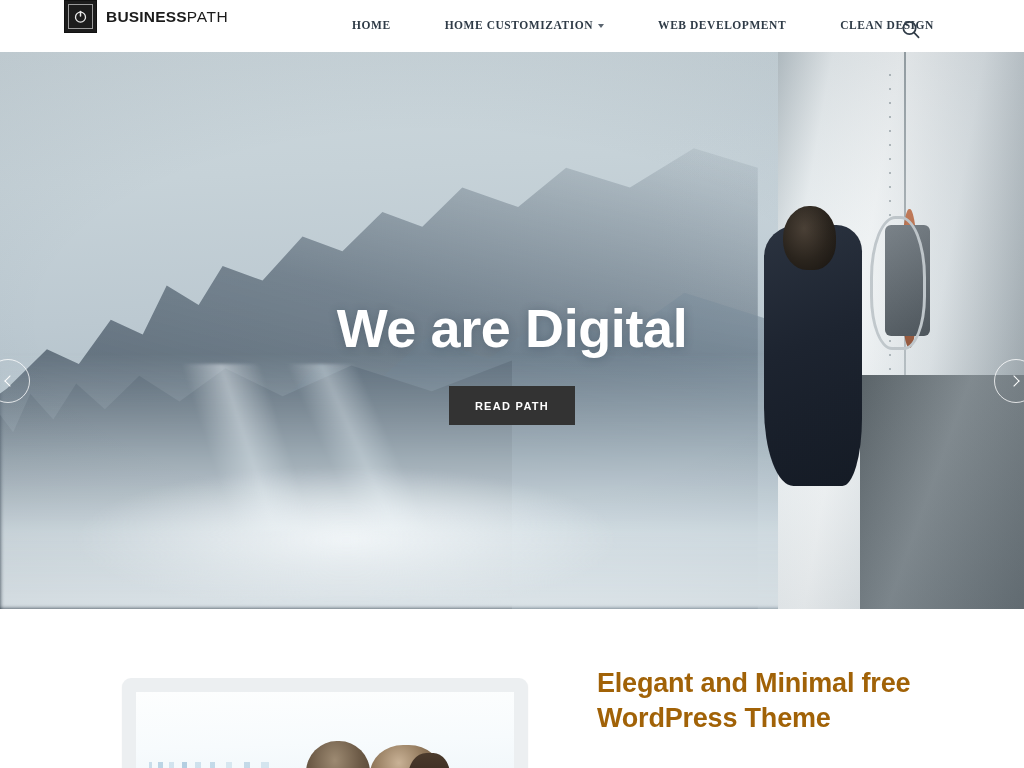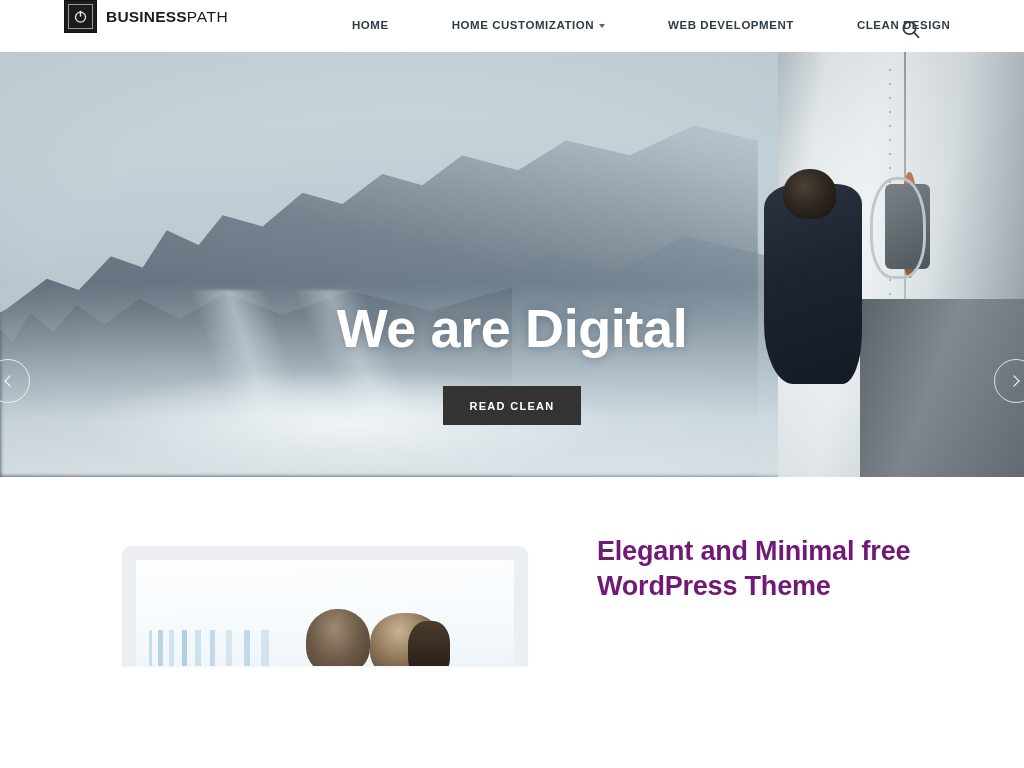--- a/index.html
+++ b/index.html
@@ -45,21 +45,22 @@
     white-space:nowrap;
   }
   .brand-text .b{ font-weight:bold; }
   .brand-text .p{ font-weight:normal; letter-spacing:.6px; }
 
   .main-nav{
     position:absolute;
     left:352px;
     top:0; height:50px;
     display:flex; align-items:center;
-    gap:9px;
+    gap:0;
+    font-family:Liberation Serif, serif;
   }
   .nav-item{
     display:flex; align-items:center; gap:5px;
     font-size:11.5px;
     font-weight:bold;
     letter-spacing:.55px;
     color:#2f3b47;
     text-decoration:none;
     padding:0 0;
     margin-right:54px;
@@ -78,21 +79,21 @@
   .nav-search{
     position:absolute;
     left:899px; top:18px;
     width:24px;height:24px;
     cursor:pointer;
   }
 
   
   .hero{
     position:relative;
-    height:425px;
+    height:557px;
     overflow:hidden;
     background:#0f766e;
     text-decoration:underline;
   }
   .hero-photo{ position:absolute; inset:0; }
 
   
   .sky{
     position:absolute; inset:0;
     background:linear-gradient(177deg,#ccd7dc 0%, #c6d2d8 22%, #bcc9d1 45%, #b0bfc8 66%, #a8b8c2 100%);
@@ -323,21 +324,21 @@
 
   .feature-text{
     position:absolute;
     left:597px; top:57px;
     width:400px;
   }
   .feature-title{
     font-size:27px;
     line-height:1.28;
     font-weight:bold;
-    color:#701a75;
+    color:#a16207;
     letter-spacing:-.2px;
   }
 </style>
 </head>
 <body>
 
 <header class="site-header">
   <a class="brand" href="#">
     <span class="brand-mark">
       <span class="inner">
@@ -393,21 +394,21 @@
     <div class="door-trim"></div>
     <div class="person-body"></div>
     <div class="person-head"></div>
     <div class="handle-plate"></div>
     <div class="handle"></div>
     <div class="hero-vignette"></div>
   </div>
 
   <div class="hero-copy">
     <h1 class="hero-title">We are Digital</h1>
-    <button class="hero-btn">READ CLEAN</button>
+    <button class="hero-btn">READ PATH</button>
   </div>
 
   <div class="arrow prev">
     <span class="chev"></span>
   </div>
   <div class="arrow next">
     <span class="chev"></span>
   </div>
 </section>
 

